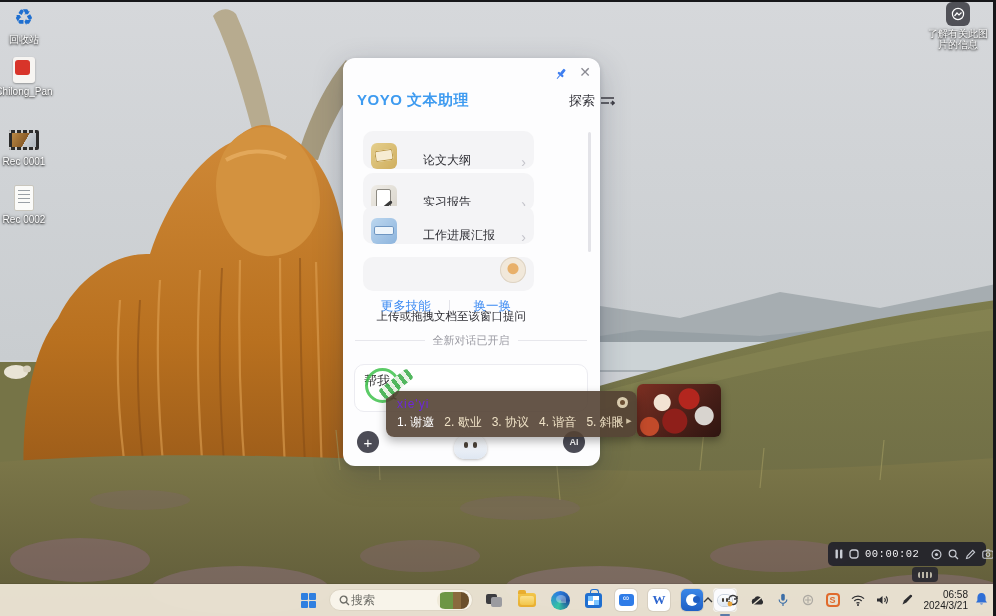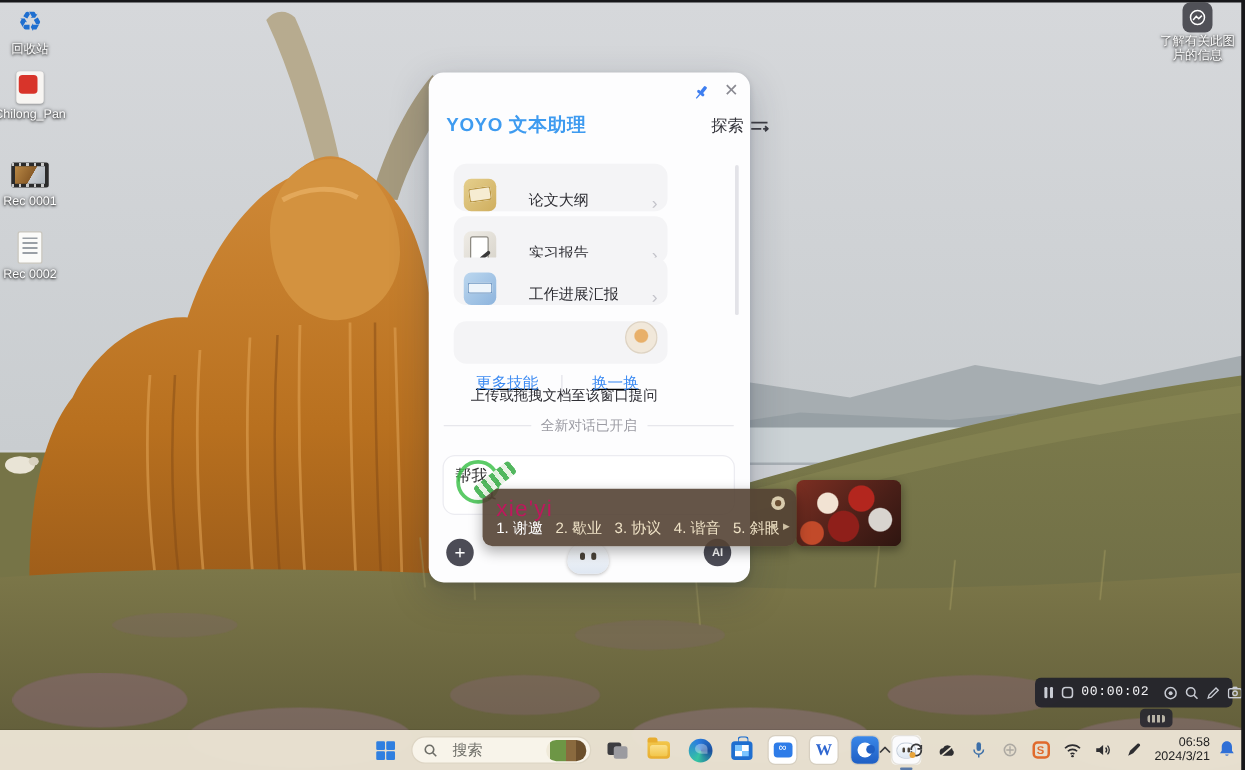--- a/index.html
+++ b/index.html
@@ -67,21 +67,21 @@
   .cicon-report::before { content:""; position:absolute; left:5px; top:4px; width:13px; height:18px; background:#fff; border:1px solid #8d8a82; border-radius:2px; }
   .cicon-report::after { content:""; position:absolute; right:4px; bottom:5px; width:10px; height:3px; background:#3a3a3a; transform:rotate(-40deg); border-radius:2px; }
   .cicon-progress { background:linear-gradient(135deg,#bcd7ef,#8db4dd); }
   .cicon-progress::after { content:""; position:absolute; left:3px; top:8px; width:20px; height:9px; background:#eef5fb; border-radius:2px; box-shadow:0 0 0 1px #6e96c2 inset; }
   .cicon-upload { border-radius:50%; background:radial-gradient(circle at 50% 45%, #e8b06a 0 5px, #f1e8da 6px); box-shadow:0 0 0 1px #ddd3c4 inset; }
   .card-upload { height:34px;flex-direction:column; }
   .card-upload .clabel { font-size:11.5px; }
 
   .panel-scrollthumb { left:588px; top:132px; width:3px; height:120px; background:#e3e3e8; border-radius:2px; z-index:12; }
 
-  .panel-links { left:363px; top:298px; width:172px; z-index:12; display:flex; align-items:center;text-decoration:underline; }
+  .panel-links { left:363px; top:298px; width:172px; z-index:12; display:flex; align-items:center; }
   .plink { flex:1; text-align:center; font-size:12.5px; color:#3d8bf2; cursor:pointer; }
   .plink-sep { width:1px; height:14px; background:#e4e4ea; }
 
   .session-divider { left:355px; top:333px; width:232px; z-index:12; display:flex; align-items:center; gap:8px; }
   .session-divider .line { flex:1; height:1px; background:#e7e7ec; }
   .session-divider .txt { font-size:11px; color:#9a9aa2; white-space:nowrap; }
 
   .chat-input {
     left:354px; top:364px; width:234px; height:48px; z-index:12;
     background:#fff; border:1px solid #ececf1; border-radius:10px;
@@ -105,21 +105,21 @@
 
   
   #ime {
     left:386px; top:391px; width:251px; height:46px; z-index:20;
     background:rgba(84,66,52,.9); border-radius:8px 8px 8px 8px;
     box-shadow:0 4px 10px rgba(0,0,0,.3);
   }
   .ime-ribbon { left:378px; top:378px; width:36px; height:12px; z-index:21;
     background:repeating-linear-gradient(90deg,#49b356 0 4px,#e8f2e4 4px 8px);
     transform:rotate(-38deg); border-radius:3px; opacity:.95; }
-  .ime-pinyin { left:397px; top:397px; z-index:22; font-size:18px; color:#be185d; letter-spacing:1px; }
+  .ime-pinyin { left:397px; top:397px; z-index:22; font-size:12px; color:#6d28d9; letter-spacing:1px; }
   .ime-badge { left:617px; top:397px; width:11px; height:11px; border-radius:50%; background:#d9ccae; z-index:22; cursor:pointer; }
   .ime-badge::after { content:""; position:absolute; left:3px; top:3px; width:5px; height:5px; border-radius:50%; background:#6b4f33; }
   .ime-cands { left:397px; top:414px; width:214px; z-index:22; display:flex; gap:10px; }
   .ime-cand { font-size:12px; color:#efe2c6; white-space:nowrap; cursor:pointer; }
   .ime-cand.first { color:#fff; }
   .ime-pager { left:615px; top:417px; z-index:22; font-size:7px; color:#cfc1a4; letter-spacing:2px; cursor:pointer; }
   .ime-skin { left:637px; top:384px; width:84px; height:53px; border-radius:6px; z-index:19; overflow:hidden; cursor:pointer;
     background:
       radial-gradient(circle at 30% 35%, #f2e3d3 0 8px, transparent 9px),
       radial-gradient(circle at 62% 28%, #b3261e 0 10px, transparent 11px),
@@ -143,21 +143,21 @@
 
   
   #taskbar { left:0; bottom:0; width:996px; height:32px; z-index:40;
     background:rgba(235,228,212,.96); display:flex; align-items:center;
     box-shadow:0 -1px 0 rgba(0,0,0,.08); }
   .tb-left { position:absolute; left:296px; display:flex; align-items:center; gap:9px; }
   .tb-ic { width:24px; height:24px; display:flex; align-items:center; justify-content:center; border-radius:4px; cursor:pointer; position:relative; }
   .win-logo { width:15px; height:15px; display:grid; grid-template-columns:7px 7px; grid-template-rows:7px 7px; gap:1px; }
   .win-logo span { background:#2f7fe0; border-radius:1px; }
   .searchpill { width:144px; height:22px; background:#f8f4ea; border:1px solid #ddd5c4; border-radius:11px;
-    display:flex; align-items:center; padding:0 3px 0 9px; gap:12px; cursor:pointer; }
+    display:flex; align-items:center; padding:0 3px 0 9px; gap:1px; cursor:pointer; }
   .searchpill .sp-txt { font-size:12px; color:#6e6e68; flex:1; }
   .sp-img { width:32px; height:17px; border-radius:8px; overflow:hidden; flex:none;
     background:linear-gradient(90deg,#f0ead9 0 10%, #6d9645 10% 50%, #8a6a3e 50% 75%, #6b4f2c 75%); }
   .taskview-ic { width:16px; height:13px; position:relative; }
   .taskview-ic::before { content:""; position:absolute; left:0; top:0; width:11px; height:10px; background:#3c3c40; border-radius:2px; }
   .taskview-ic::after { content:""; position:absolute; right:0; bottom:0; width:11px; height:10px; background:#9b9ba0; border-radius:2px; }
   .folder-ic { width:18px; height:14px; background:linear-gradient(#f2c64b,#e8ad2f); border-radius:2px 3px 3px 3px; position:relative; }
   .folder-ic::before { content:""; position:absolute; left:0; top:-3px; width:8px; height:4px; background:#e8ad2f; border-radius:2px 2px 0 0; }
   .folder-ic::after { content:""; position:absolute; left:2px; top:3px; right:2px; bottom:2px; background:linear-gradient(#fbe08a,#f2c64b); border-radius:2px; }
   .edge-ic { width:19px; height:19px; border-radius:50%;

